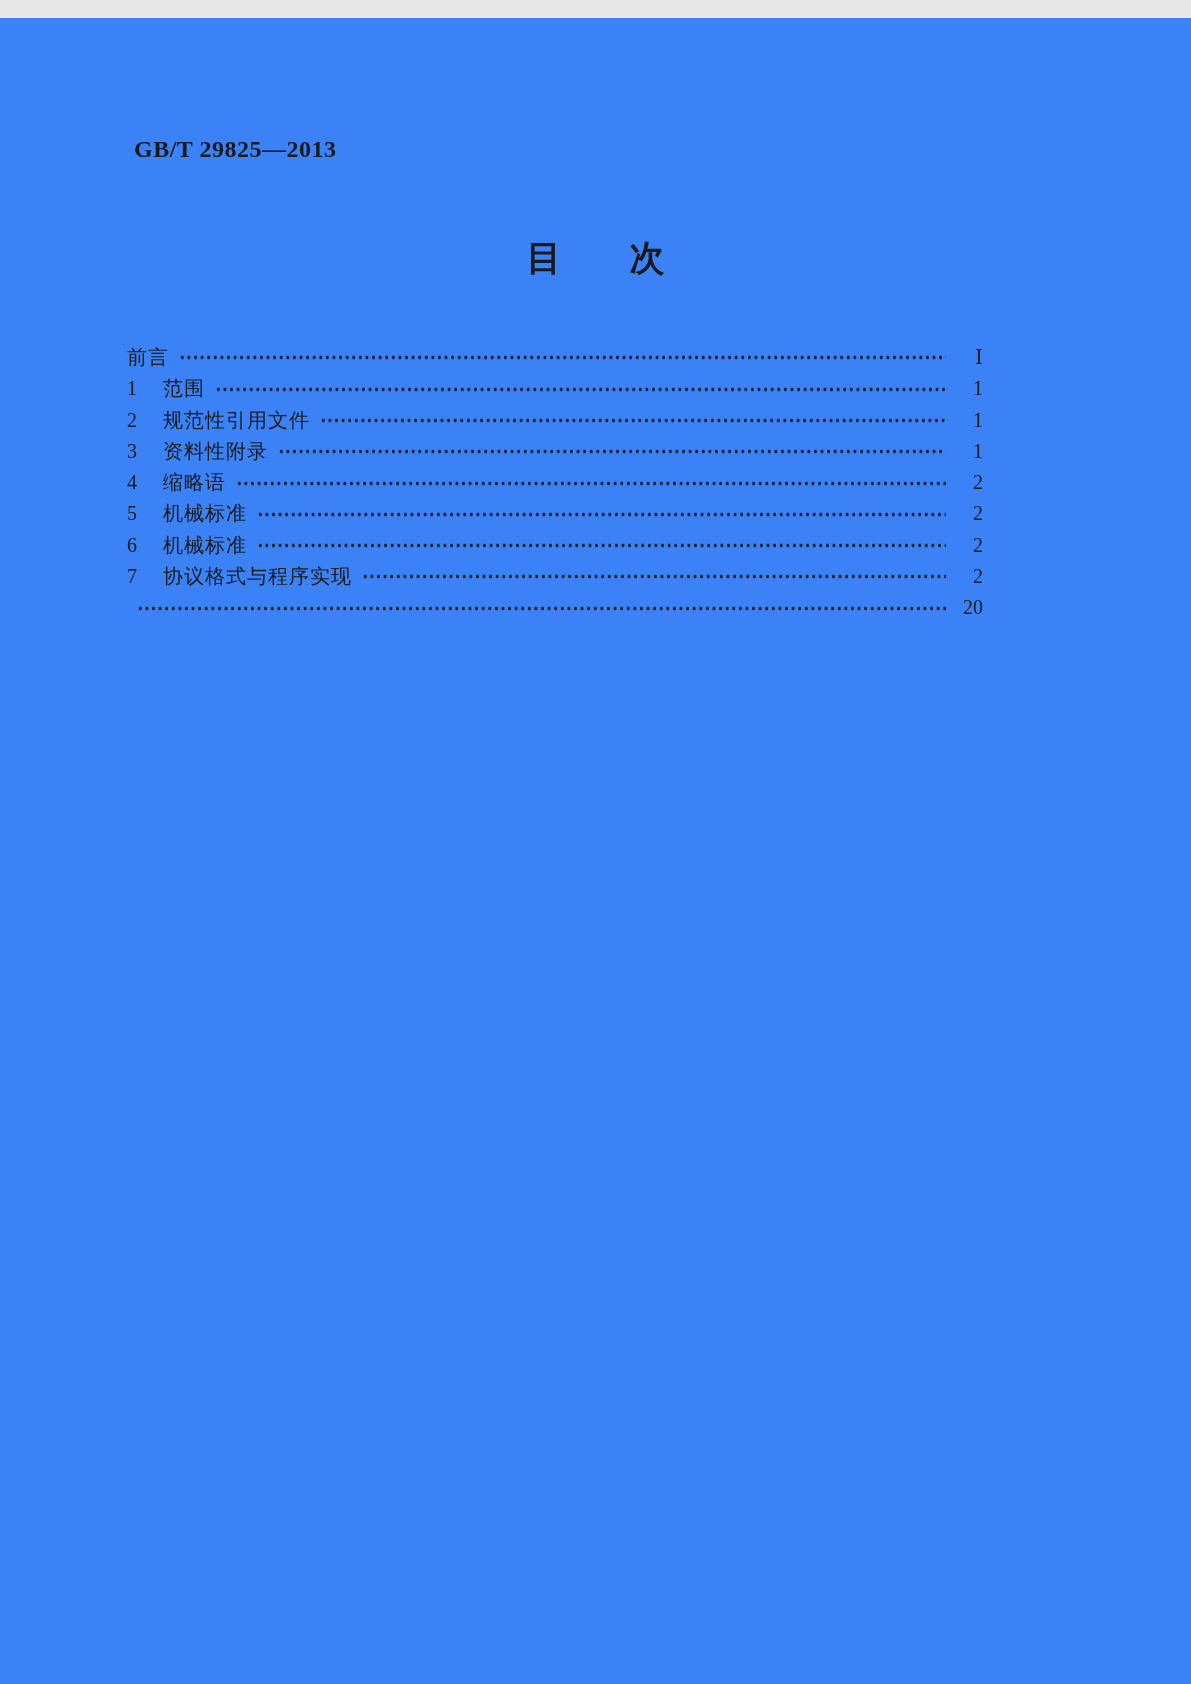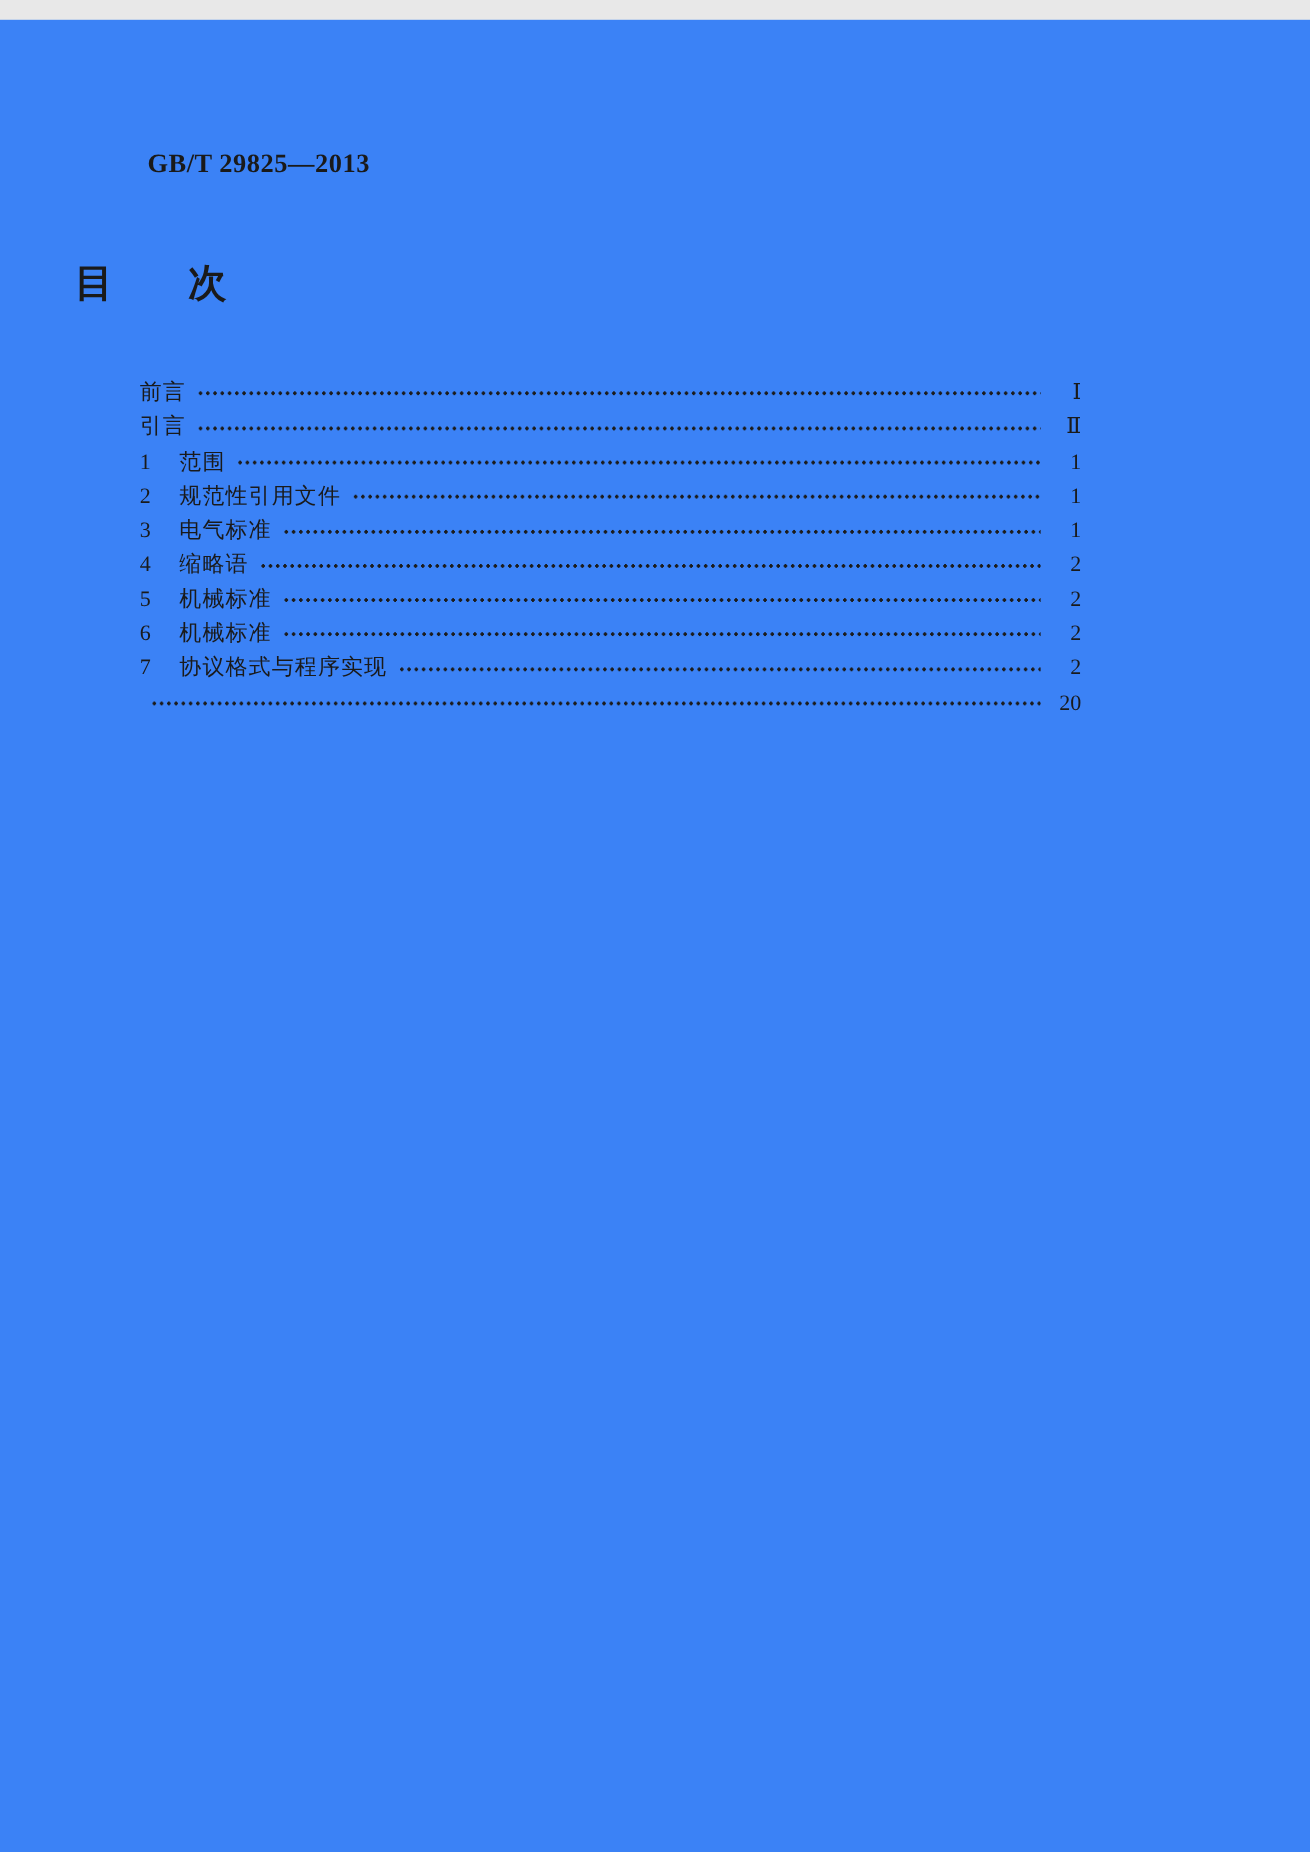--- a/index.html
+++ b/index.html
@@ -26,21 +26,21 @@
     letter-spacing: 0.5px;
     white-space: nowrap;
   }
   .doc-title {
     position: absolute;
     top: 218px;
     left: 0;
     width: 100%;
     margin: 0;
     box-sizing: border-box;
-    text-align: left;
+    text-align: center;
     font-family: "Liberation Sans", "DejaVu Sans", sans-serif;
     font-size: 35px;
     font-weight: bold;
     line-height: 1.25;
     letter-spacing: 68px;  
     padding-left: 68px;    
     white-space: nowrap;
   }
   .toc {
     position: absolute;
@@ -87,44 +87,38 @@
   <h1 class="doc-title">目次</h1>
 
   <div class="toc">
   <div class="toc-row">
 
     <span class="toc-label">前言</span>
     <span class="toc-leader"></span>
     <span class="toc-page">Ⅰ</span>
   </div>
 
-  <div class="toc-row">
-
-    <span class="toc-label">引言</span>
-    <span class="toc-leader"></span>
-    <span class="toc-page">Ⅱ</span>
-  </div>
 
   <div class="toc-row">
     <span class="toc-num">1</span>
     <span class="toc-label">范围</span>
     <span class="toc-leader"></span>
     <span class="toc-page">1</span>
   </div>
 
   <div class="toc-row">
     <span class="toc-num">2</span>
     <span class="toc-label">规范性引用文件</span>
     <span class="toc-leader"></span>
     <span class="toc-page">1</span>
   </div>
 
   <div class="toc-row">
     <span class="toc-num">3</span>
-    <span class="toc-label">电气标准</span>
+    <span class="toc-label">资料性附录</span>
     <span class="toc-leader"></span>
     <span class="toc-page">1</span>
   </div>
 
   <div class="toc-row">
     <span class="toc-num">4</span>
     <span class="toc-label">缩略语</span>
     <span class="toc-leader"></span>
     <span class="toc-page">2</span>
   </div>

